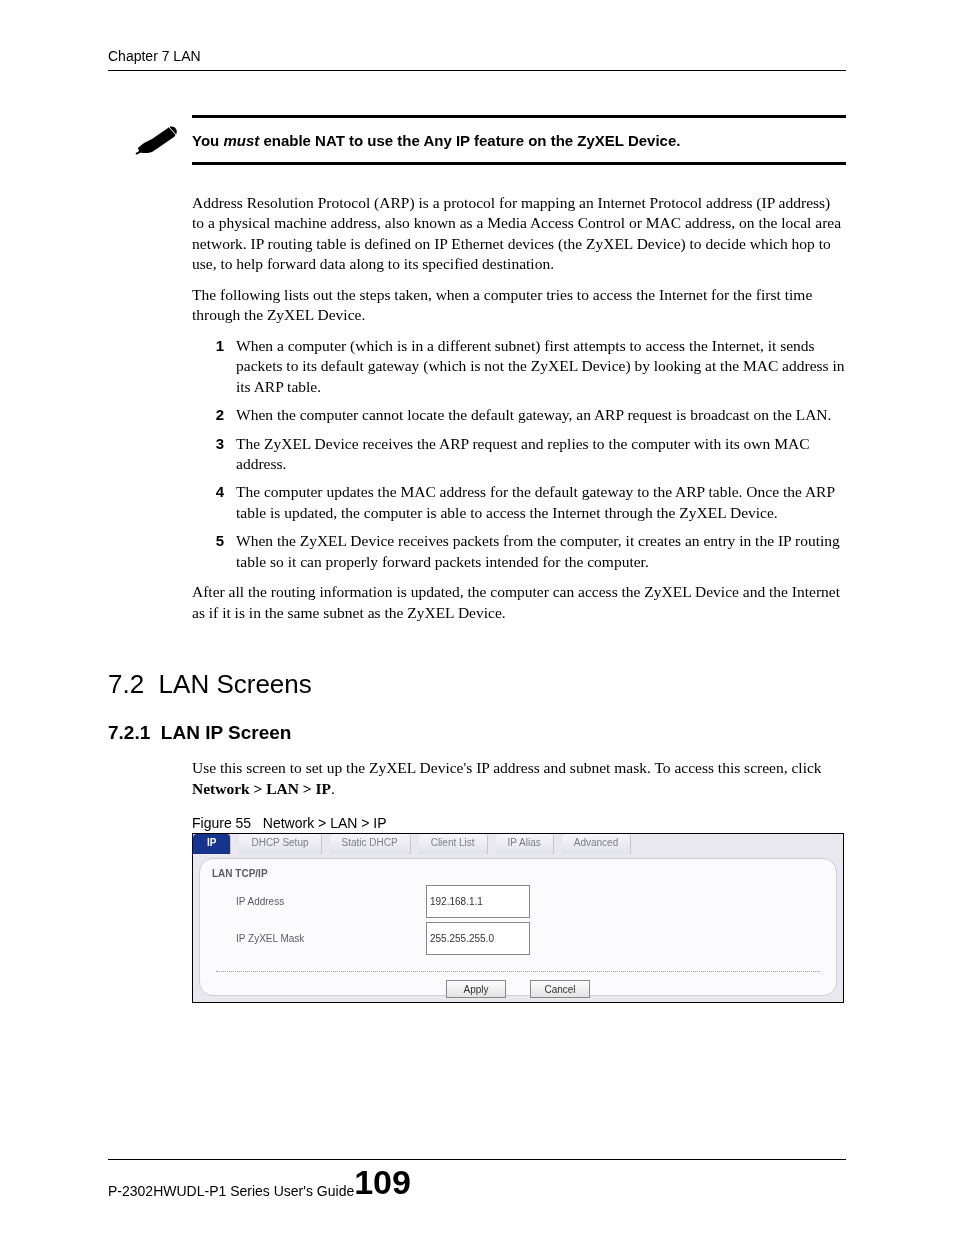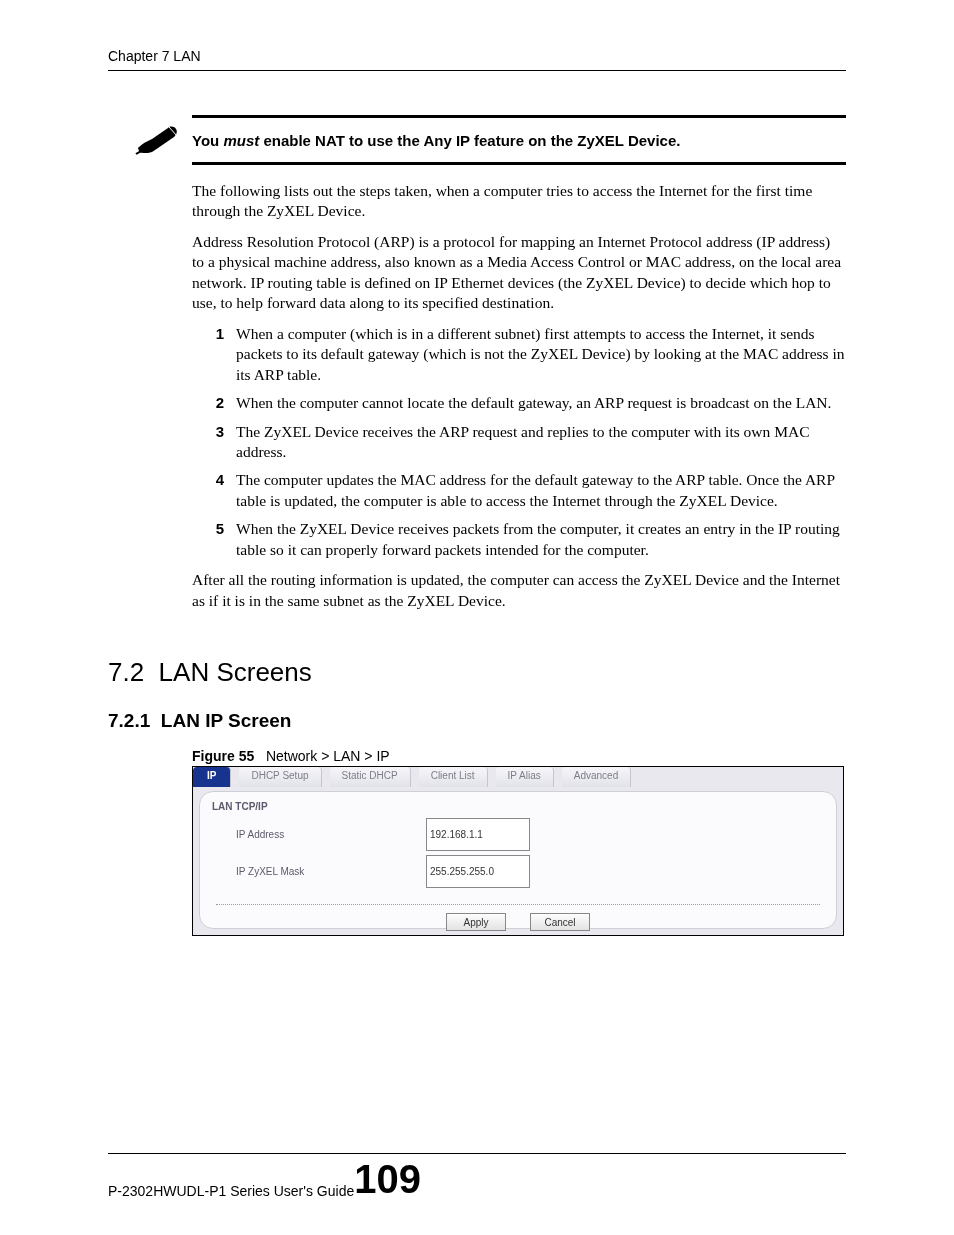--- a/index.html
+++ b/index.html
@@ -28,21 +28,21 @@
     }
     .chapter-label {
       font-family: Arial, Helvetica, sans-serif;
       font-size: 14px;
     }
     .note-block {
       margin-left: 84px;
       border-top: 3.5px solid #000;
       border-bottom: 3.5px solid #000;
       padding: 14px 0 13px 0;
-      margin-bottom: 16px;
+      margin-bottom: 28px;
       position: relative;
     }
     .note-icon {
       position: absolute;
       left: -60px;
       top: 0px;
       width: 52px;
       height: 40px;
     }
     .note-text {
@@ -100,21 +100,21 @@
       font-weight: bold;
     }
     .fig-caption {
       margin-left: 84px;
       font-family: Arial, Helvetica, sans-serif;
       font-size: 14px;
       margin-top: 16px;
       margin-bottom: 2px;
     }
     .fig-caption .figlabel {
-      font-weight: bold;
+      font-weight: normal;
     }
     .figure-box {
       margin-left: 84px;
       border: 1px solid #000;
       width: 652px;
       height: 170px;
       background: #e8e8ee;
       position: relative;
       overflow: hidden;
     }
@@ -209,21 +209,21 @@
       align-items: flex-end;
       padding-top: 5px;
     }
     .footer-guide {
       font-family: Arial, Helvetica, sans-serif;
       font-size: 14px;
     }
     .pagenum {
       font-family: Arial, Helvetica, sans-serif;
       font-weight: bold;
-      font-size: 40px;
+      font-size: 34px;
       line-height: 1;
     }
   </style>
 </head>
 <body>
 
 <div class="page-wrap">
 
   <div class="header-row">
     <span class="chapter-label">Chapter 7 LAN</span>
@@ -235,22 +235,22 @@
         <path d="M 6 30 C 6 30 10 26 14 24 C 16 23 18 22 20 21 L 36 10 C 38 8 42 8 44 11 C 46 14 44 17 42 19 L 26 30 C 24 31 22 33 20 34 C 18 35 8 36 7 33 Z" fill="#000"></path>
         <path d="M 37 9 L 45 18" stroke="#fff" stroke-width="1"></path>
         <path d="M 4 36 C 8 33 12 32 16 34" stroke="#000" stroke-width="2" fill="none"></path>
       </svg>
     </div>
     <div class="note-text">
       <span>You </span><span class="italic">must</span><span> enable NAT to use the Any IP feature on the ZyXEL Device.</span>
     </div>
   </div>
 
+  <p class="body-para">Address Resolution Protocol (ARP) is a protocol for mapping an Internet Protocol address (IP address) to a physical machine address, also known as a Media Access Control or MAC address, on the local area network. IP routing table is defined on IP Ethernet devices (the ZyXEL Device) to decide which hop to use, to help forward data along to its specified destination.</p>
   <p class="body-para">The following lists out the steps taken, when a computer tries to access the Internet for the first time through the ZyXEL Device.</p>
-  <p class="body-para">Address Resolution Protocol (ARP) is a protocol for mapping an Internet Protocol address (IP address) to a physical machine address, also known as a Media Access Control or MAC address, on the local area network. IP routing table is defined on IP Ethernet devices (the ZyXEL Device) to decide which hop to use, to help forward data along to its specified destination.</p>
 
   <div class="ol-steps">
     <div class="step">
       <div class="step-num">1</div>
       <div class="step-text">When a computer (which is in a different subnet) first attempts to access the Internet, it sends packets to its default gateway (which is not the ZyXEL Device) by looking at the MAC address in its ARP table.</div>
     </div>
     <div class="step">
       <div class="step-num">2</div>
       <div class="step-text">When the computer cannot locate the default gateway, an ARP request is broadcast on the LAN.</div>
     </div>
@@ -271,20 +271,23 @@
   <p class="body-para">After all the routing information is updated, the computer can access the ZyXEL Device and the Internet as if it is in the same subnet as the ZyXEL Device.</p>
 
   <h2 class="sec-heading">
     <span>7.2</span>&nbsp;&nbsp;<span>LAN Screens</span>
   </h2>
 
   <h3 class="subsec-heading">
     <span>7.2.1</span>&nbsp;&nbsp;<span>LAN IP Screen</span>
   </h3>
 
+  <p class="body-para">
+    <span>Use this screen to set up the ZyXEL Device's IP address and subnet mask. To access this screen, click </span><span class="navpath">Network &gt; LAN &gt; IP</span><span>.</span>
+  </p>
 
   <div class="fig-caption">
     <span class="figlabel">Figure 55</span>&nbsp;&nbsp;&nbsp;<span>Network &gt; LAN &gt; IP</span>
   </div>
 
   <div class="figure-box">
     <div class="tab-row">
       <div class="tab active">IP</div>
       <div class="tab">DHCP Setup</div>
       <div class="tab">Static DHCP</div>

